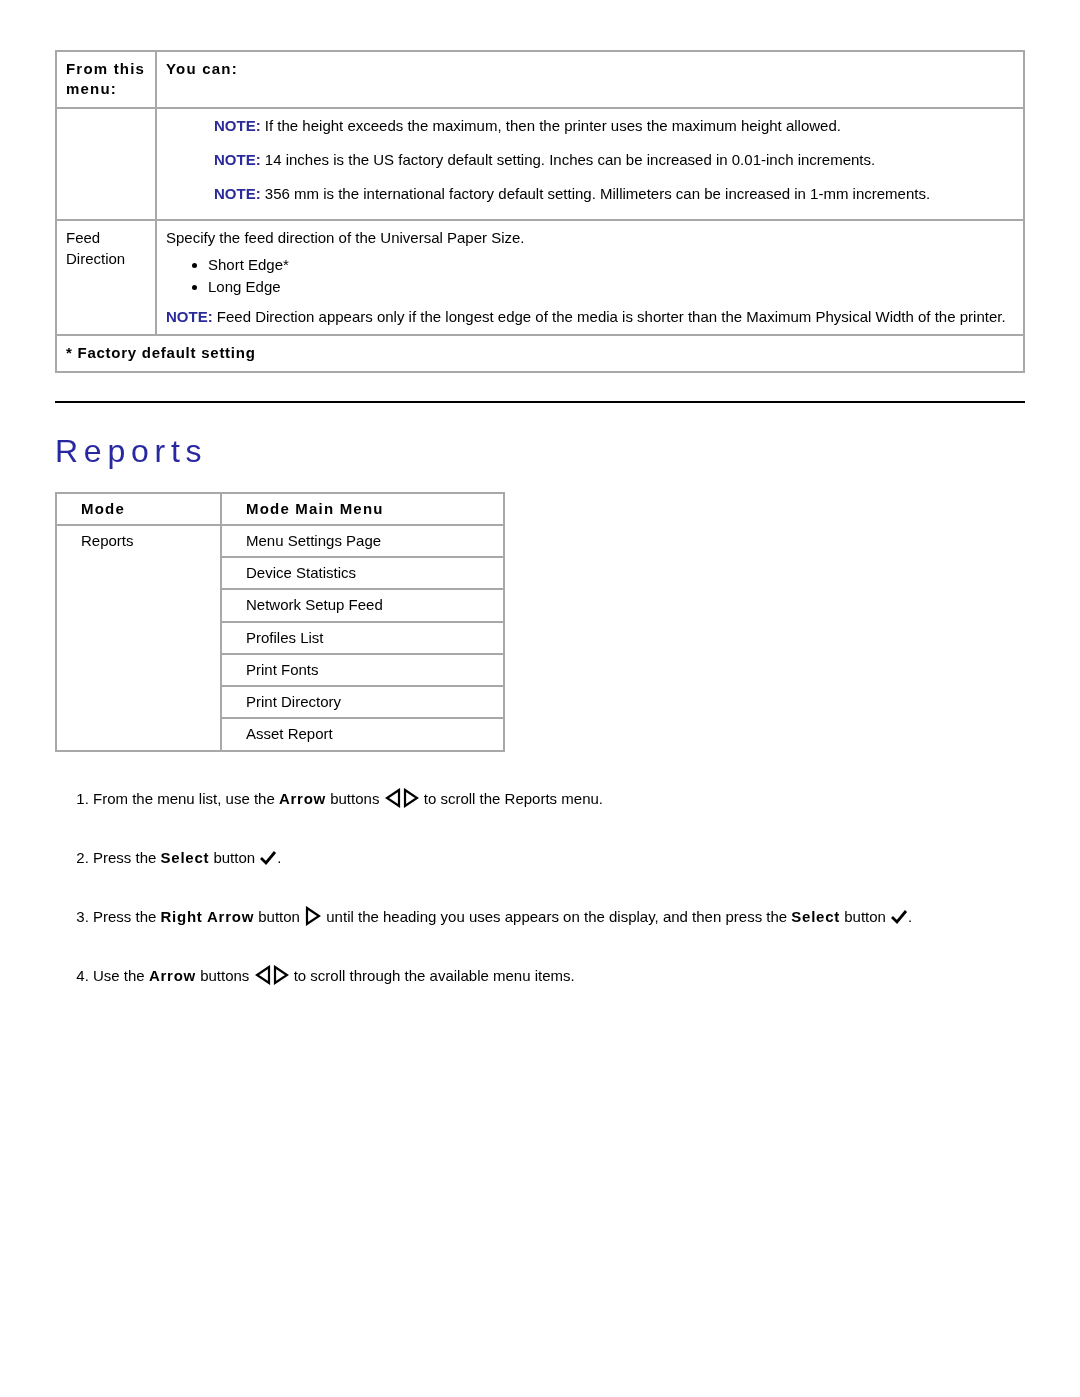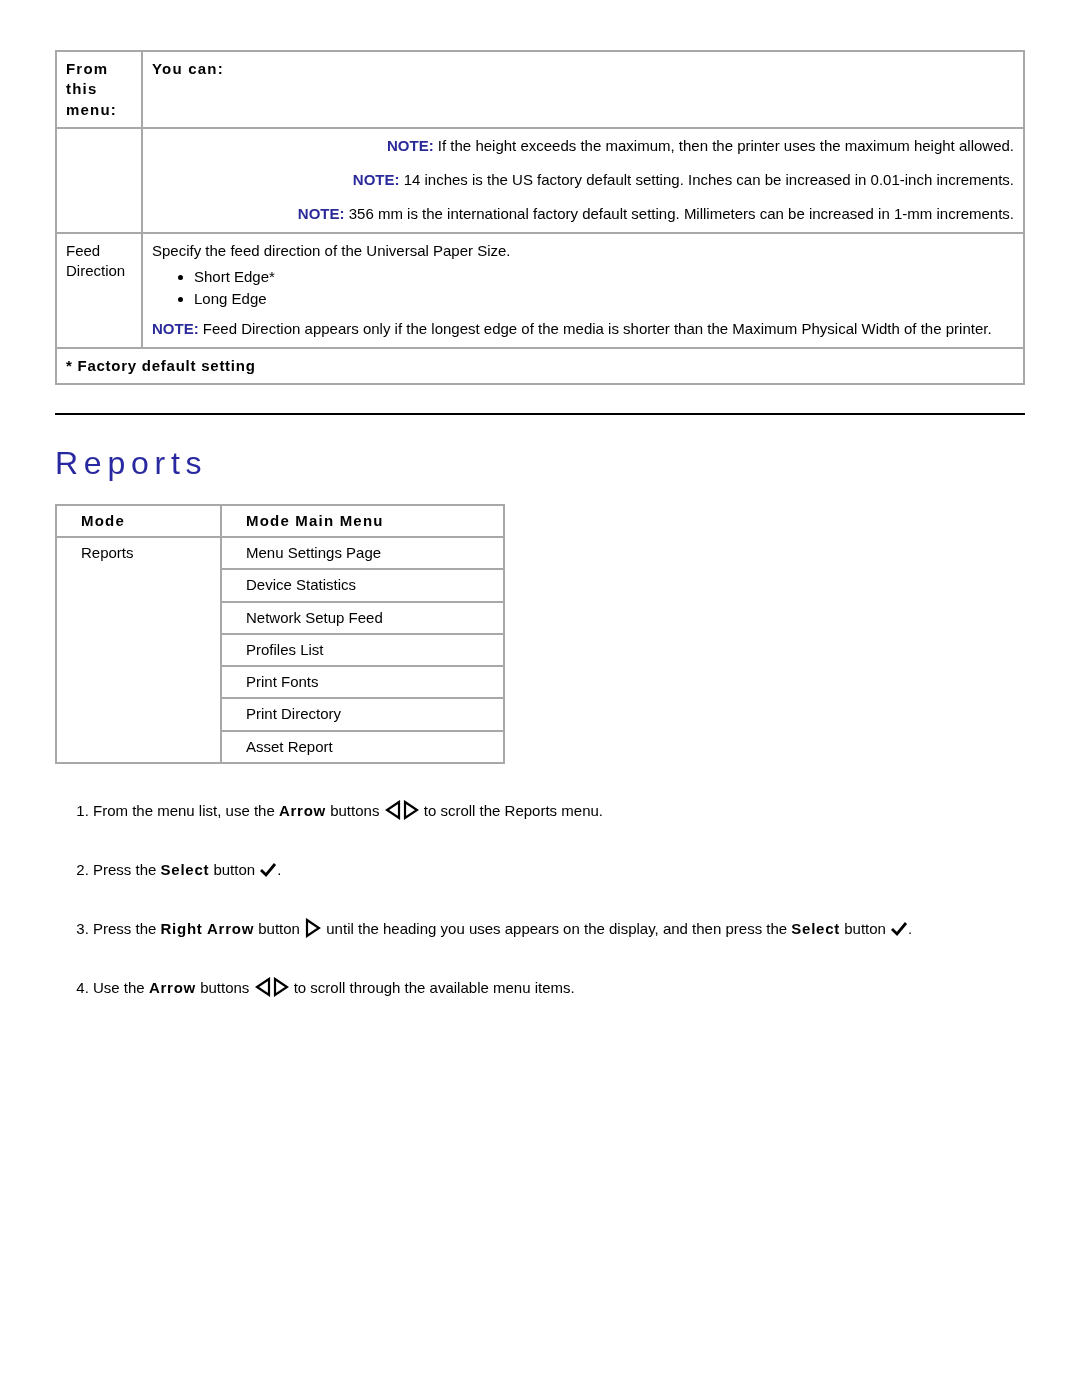--- a/index.html
+++ b/index.html
@@ -25,22 +25,22 @@
   }
   .hdr-row td {
     font-weight: bold;
     letter-spacing: 0.08em;
   }
   .note-label {
     color: #2a2a9a;
     font-weight: bold;
   }
   .note-block p { margin: 0 0 14px 0; }
-  .note-block p:last-child { margin-bottom: 0; }
-  .note-indent { padding-left: 48px; text-align: right; }
+  .note-block p:last-child { margin-bottom: 8px; }
+  .note-indent { padding-left: 48px; }
   ul { margin: 6px 0 10px 0; padding-left: 42px; }
   li { margin: 2px 0; }
   .footnote-row td { font-weight: bold; letter-spacing: 0.05em; }
   hr.sep {
     border: none;
     border-top: 2px solid #000;
     margin: 28px 0 30px 0;
   }
   h2.section {
     color: #2828a0;
@@ -64,21 +64,21 @@
     display: inline-block;
     vertical-align: -4px;
   }
 </style>
 </head>
 <body>
 
 <table>
   <tbody>
       <tr class="hdr-row">
-    <td style="width:86px;">From this menu:</td>
+    <td style="width:100px;">From this menu:</td>
     <td>You can:</td>
   </tr>
   <tr>
     <td></td>
     <td>
       <div class="note-indent note-block">
         <p>
           <span class="note-label">NOTE:</span><span> If the height exceeds the maximum, then the printer uses the maximum height allowed.</span>
         </p>
         <p>

